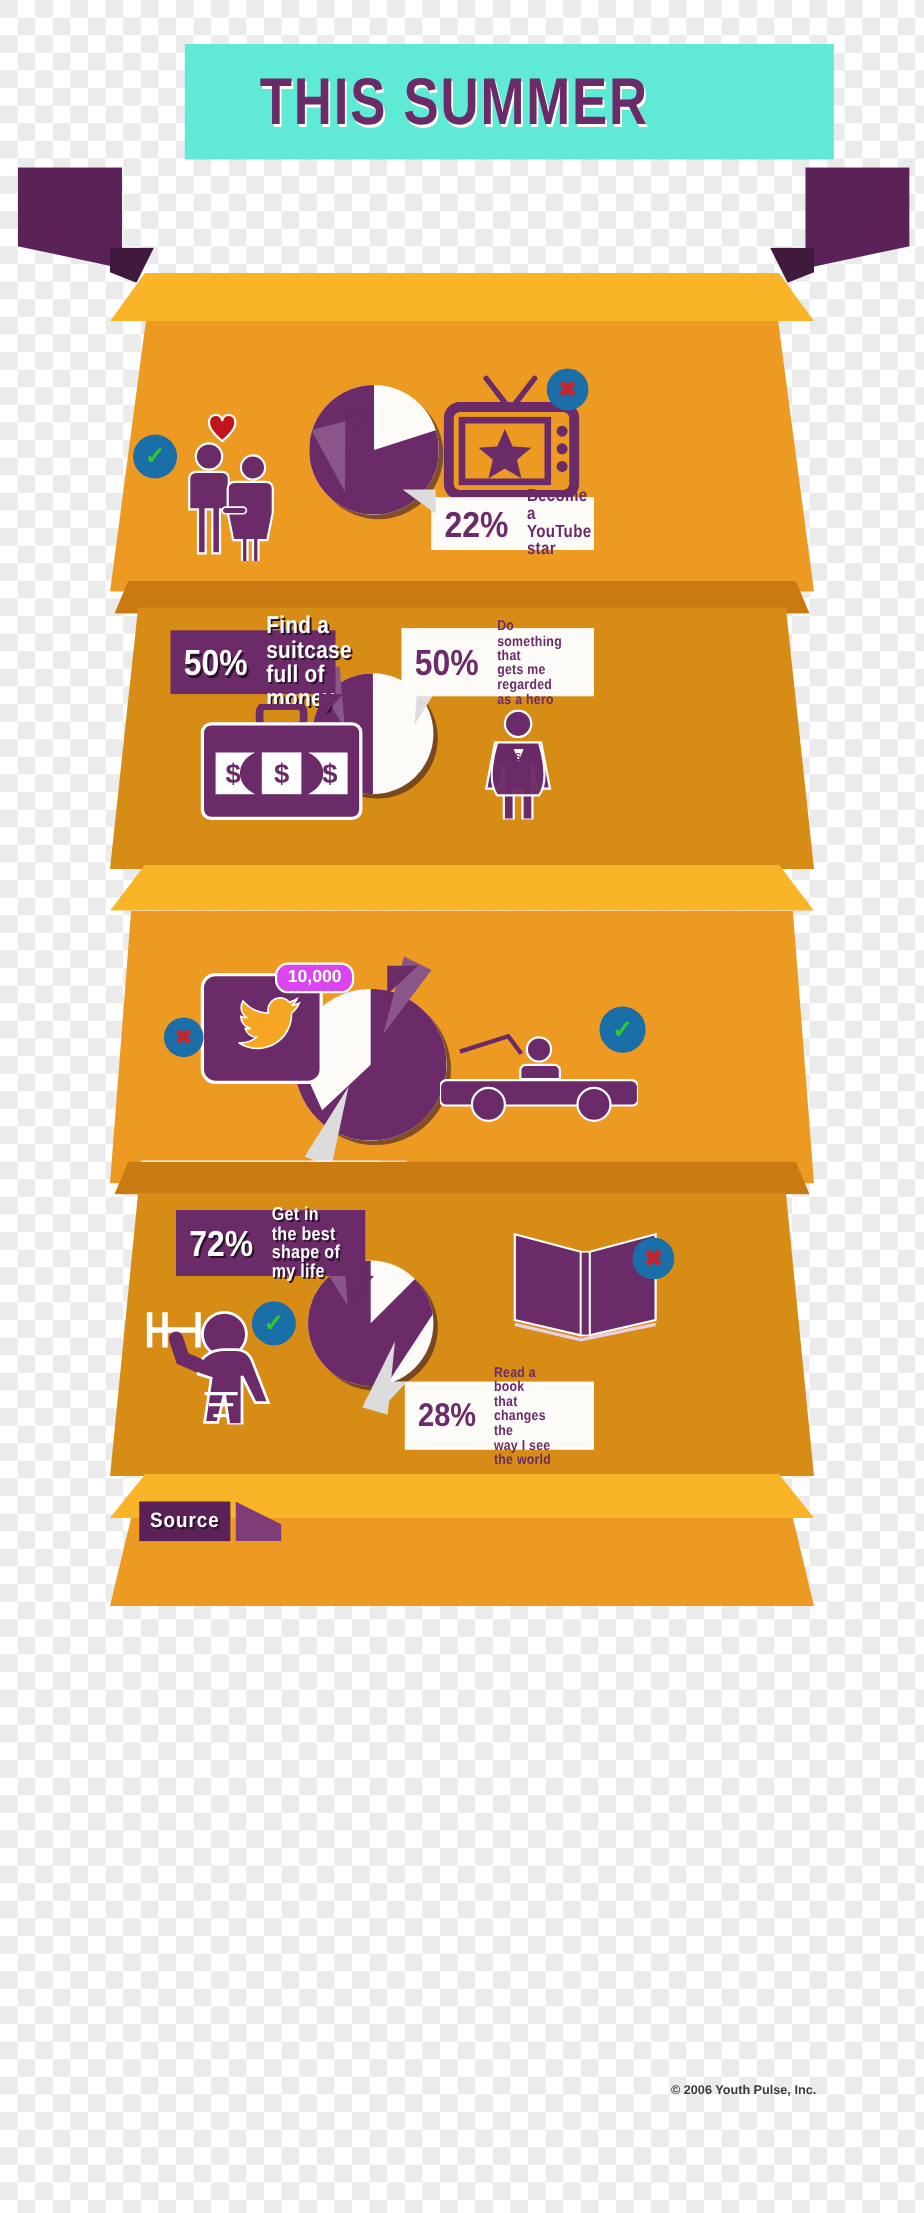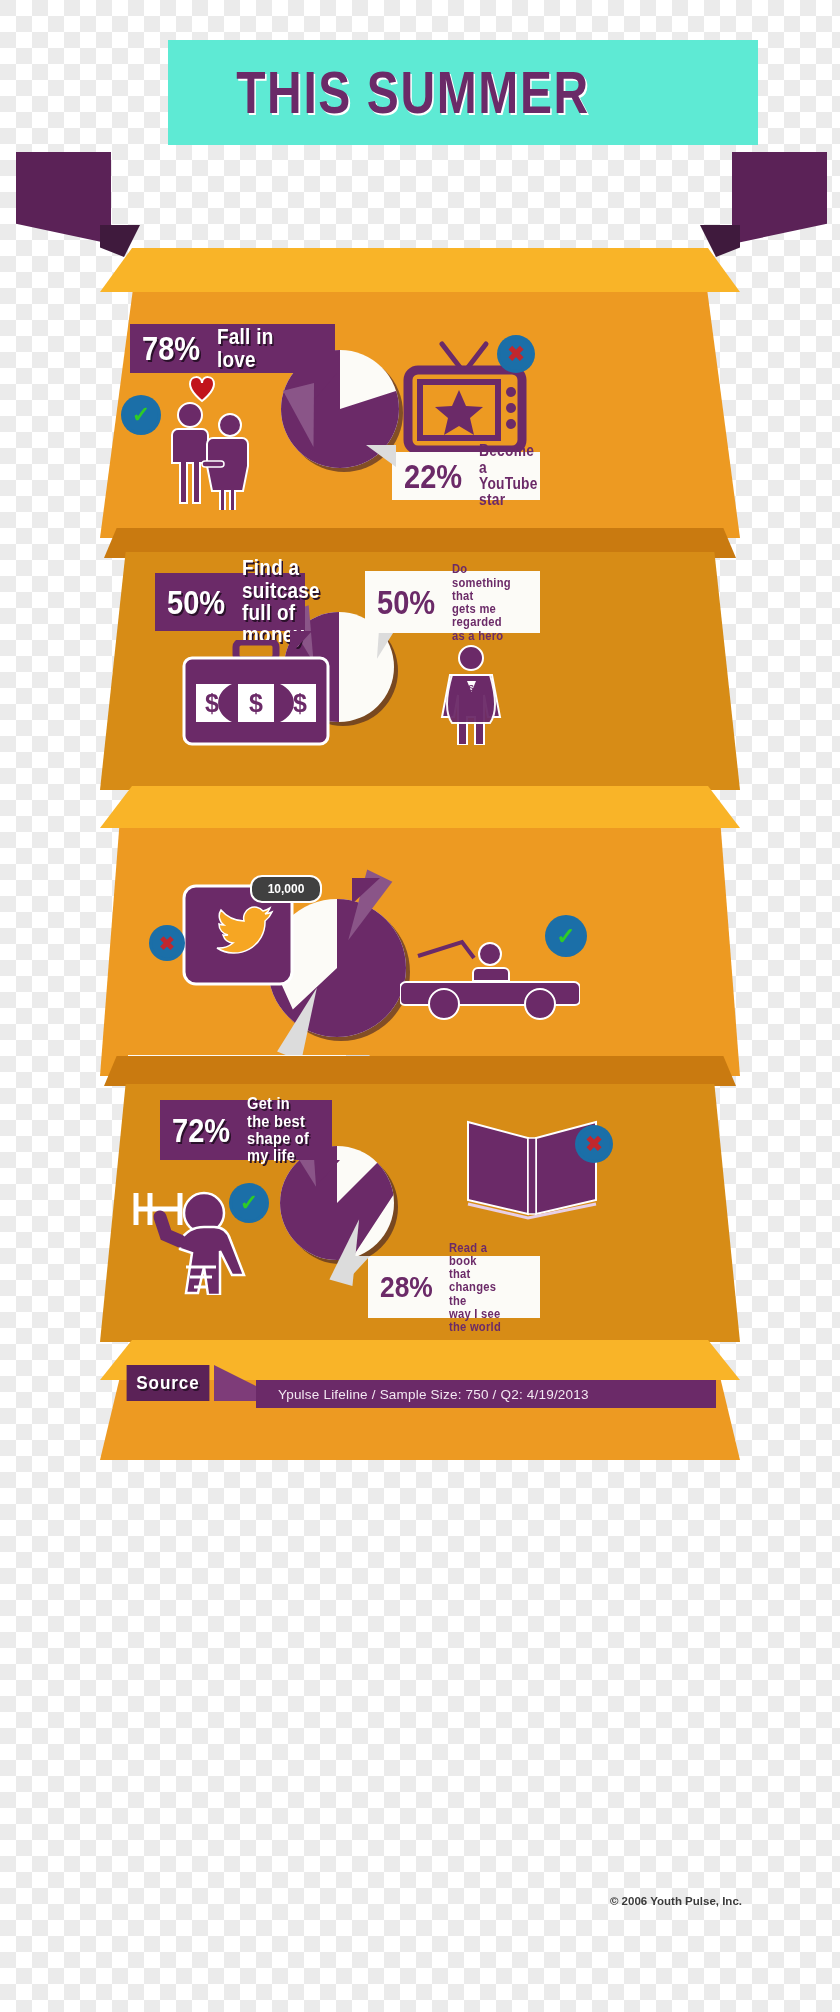--- a/index.html
+++ b/index.html
@@ -168,24 +168,20 @@
     <div class="panel-top" style="top:0;height:44px;"></div>
   </div>
 
   <div class="pie-shadow" style="left:285px;top:354px;width:118px;height:118px;"></div>
   <div class="pie" style="left:281px;top:350px;width:118px;height:118px;background:#FCFBF7;"></div>
   <div class="pie" style="left:281px;top:350px;width:118px;height:118px;
               background:#6B2A68;
               clip-path:polygon(50% 50%, 50% 0, 0 0, 0 100%, 100% 100%, 100% 34%);"></div>
 
   <div class="ptr" style="left:290px;top:386px;border-left:16px solid transparent;border-right:16px solid transparent;border-top:62px solid #8A5588;transform:rotate(-14deg);"></div>
-  <div class="lbl purple" style="left:130px;top:324px;width:205px;height:49px;">
-    <span class="pct">78%</span>
-    <span class="cap">Fall in love</span>
-  </div>
   <div class="ptr" style="left:315px;top:373px;border-left:0 solid transparent;border-right:22px solid transparent;border-top:26px solid #6B2A68;"></div>
 
   <div class="icon" style="left:150px;top:375px;width:120px;height:135px;">
     <svg width="120" height="135" viewBox="0 0 120 135">
       <path d="M52 8 C52 0,64 0,64 9 C64 17,52 26,52 26 C52 26,40 17,40 9 C40 0,52 0,52 8 Z" fill="#C1141C" stroke="#fff" stroke-width="2"></path>
       <circle cx="40" cy="40" r="12" fill="#6B2A68" stroke="#fff" stroke-width="2"></circle>
       <path d="M28 54 h24 a6 6 0 0 1 6 6 v28 h-8 v40 h-7 v-40 h-6 v40 h-7 v-40 h-8 v-28 a6 6 0 0 1 6 -6 z" fill="#6B2A68" stroke="#fff" stroke-width="2"></path>
       <circle cx="80" cy="50" r="11" fill="#6B2A68" stroke="#fff" stroke-width="2"></circle>
       <path d="M68 63 h24 a6 6 0 0 1 6 6 v22 l-5 25 h-8 v20 h-5 v-20 h-5 v20 h-5 v-20 h-8 l-5 -25 v-22 a6 6 0 0 1 6 -6 z" fill="#6B2A68" stroke="#fff" stroke-width="2"></path>
       <rect x="52" y="86" width="22" height="6" rx="3" fill="#6B2A68" stroke="#fff" stroke-width="1.5"></rect>
@@ -283,21 +279,21 @@
   <div class="ptr" style="left:352px;top:878px;border-right:28px solid transparent;border-top:26px solid #6B2A68;"></div>
 
   <div class="icon" style="left:180px;top:870px;width:116px;height:118px;">
     <svg width="116" height="118" viewBox="0 0 116 118">
       <rect x="4" y="16" width="108" height="98" rx="12" fill="#6B2A68" stroke="#fff" stroke-width="3"></rect>
       <path d="M92 42 a22 22 0 0 1 -7 2 a11 11 0 0 0 5 -6 a22 22 0 0 1 -7 3 a11 11 0 0 0 -19 10
                a31 31 0 0 1 -23 -11 a11 11 0 0 0 3 15 a11 11 0 0 1 -5 -1 a11 11 0 0 0 9 11
                a11 11 0 0 1 -5 0 a11 11 0 0 0 10 8 a22 22 0 0 1 -16 5 a31 31 0 0 0 48 -27 a22 22 0 0 0 7 -9 z" fill="#F6A623" stroke="#fff" stroke-width="1.5"></path>
     </svg>
   </div>
-  <div style="position:absolute;left:250px;top:875px;width:68px;height:24px;border-radius:12px;background:#404040;border:2px solid #fff;color:#fff;font-size:12px;font-weight:bold;display:flex;align-items:center;justify-content:center;">
+  <div style="position:absolute;left:250px;top:875px;width:68px;height:24px;border-radius:12px;background:#d946ef;border:2px solid #fff;color:#fff;font-size:16px;font-weight:bold;display:flex;align-items:center;justify-content:center;">
     <span>10,000</span>
   </div>
   <div class="badge x" style="left:152px;top:928px;width:30px;height:30px;font-size:19px;">✖</div>
 
   <div class="lbl white" style="left:128px;top:1258px;width:0;height:0;opacity:0;"></div>
   <div class="lbl white" style="left:128px;top:961px;width:0;height:0;opacity:0;"></div>
   <div class="lbl white" style="left:128px;top:1258px;width:220px;height:0;opacity:0;"></div>
 
   <div class="lbl white" style="left:128px;top:1258px;width:0;opacity:0;"></div>
 
@@ -386,19 +382,16 @@
 
   <div class="panel" style="left:100px;top:1340px;width:640px;height:120px;">
     <div class="panel-top" style="top:0;height:40px;"></div>
     <div class="panel-face" style="top:40px;height:80px;clip-path:polygon(3% 0,97% 0,100% 100%,0 100%);"></div>
   </div>
 
   <div class="src-tab" style="left:122px;top:1365px;width:92px;height:36px;">
     <span>Source</span>
   </div>
   <div class="src-notch" style="left:214px;top:1365px;width:42px;height:36px;"></div>
-  <div class="src-bar" style="left:256px;top:1380px;width:460px;height:28px;">
-    <span>Ypulse Lifeline  /  Sample Size: 750  /  Q2: 4/19/2013</span>
-  </div>
 
   <div class="copyright">© 2006 Youth Pulse, Inc.</div>
 
 </div>
 
 </body></html>

